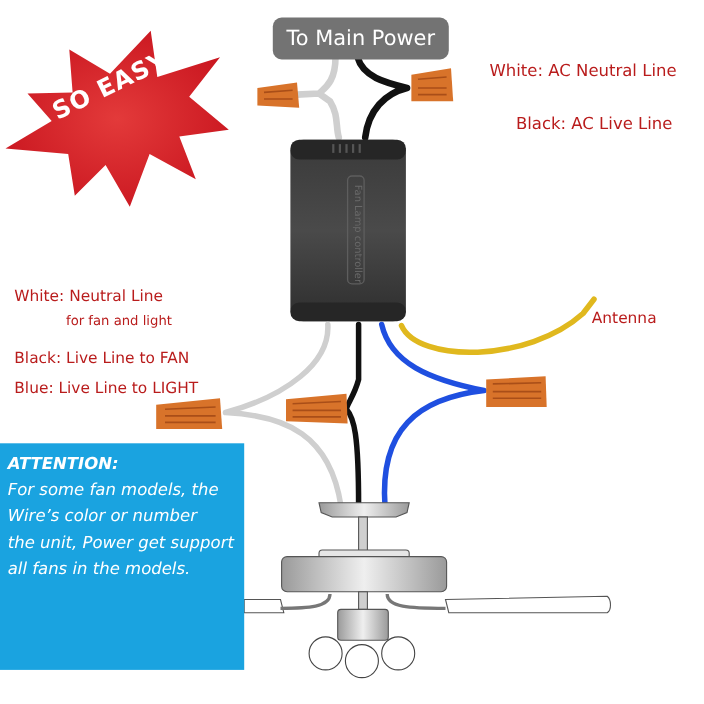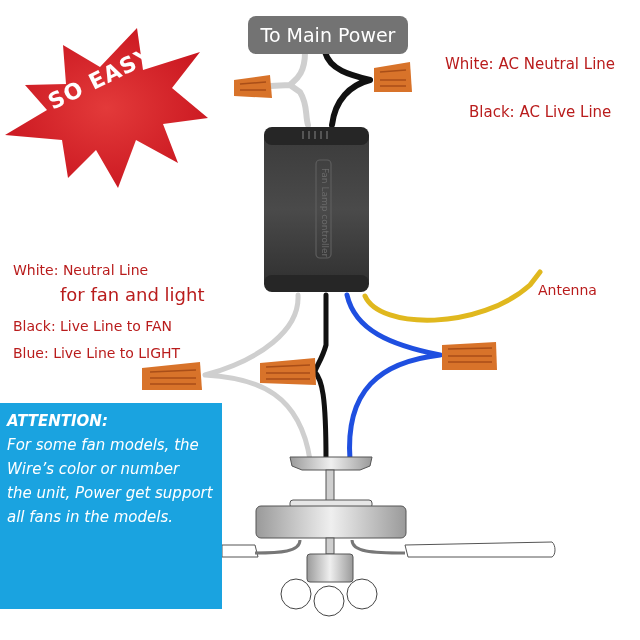--- a/index.html
+++ b/index.html
@@ -107,21 +107,21 @@
 <div style="position:absolute;left:44px;top:92px;color:#fff;font-weight:bold;font-size:22px;transform:rotate(-26deg);transform-origin:left top;white-space:nowrap;letter-spacing:1px;">SO EASY</div>
 
 <div style="position:absolute;left:285px;top:203px;color:#6a6a6a;font-size:9px;transform:rotate(90deg);transform-origin:center;white-space:nowrap;width:80px;text-align:center;">Fan Lamp controller</div>
 
 <div class="power-badge">To Main Power</div>
 
 <div class="label" style="left:445px;top:55px;">White: AC Neutral Line</div>
 <div class="label" style="left:469px;top:82px;margin-top:21px;">Black: AC Live Line</div>
 
 <div class="label" style="left:13px;top:262px;font-size:14px;">White: Neutral Line</div>
-<div class="label" style="left:60px;top:284px;font-size:18px;">for fan and light</div>
+<div class="label" style="left:60px;top:284px;font-size:12px;">for fan and light</div>
 <div class="label" style="left:13px;top:318px;font-size:14px;">Black: Live Line to FAN</div>
 <div class="label" style="left:13px;top:345px;font-size:14px;">Blue: Live Line to LIGHT</div>
 
 <div class="label" style="left:538px;top:282px;font-size:14px;">Antenna</div>
 
 <div class="attention">
   <div class="title line">ATTENTION:</div>
   <div class="line">For some fan models, the</div>
   <div class="line">Wire’s color or number</div>
   <div class="line">the unit, Power get support</div>

